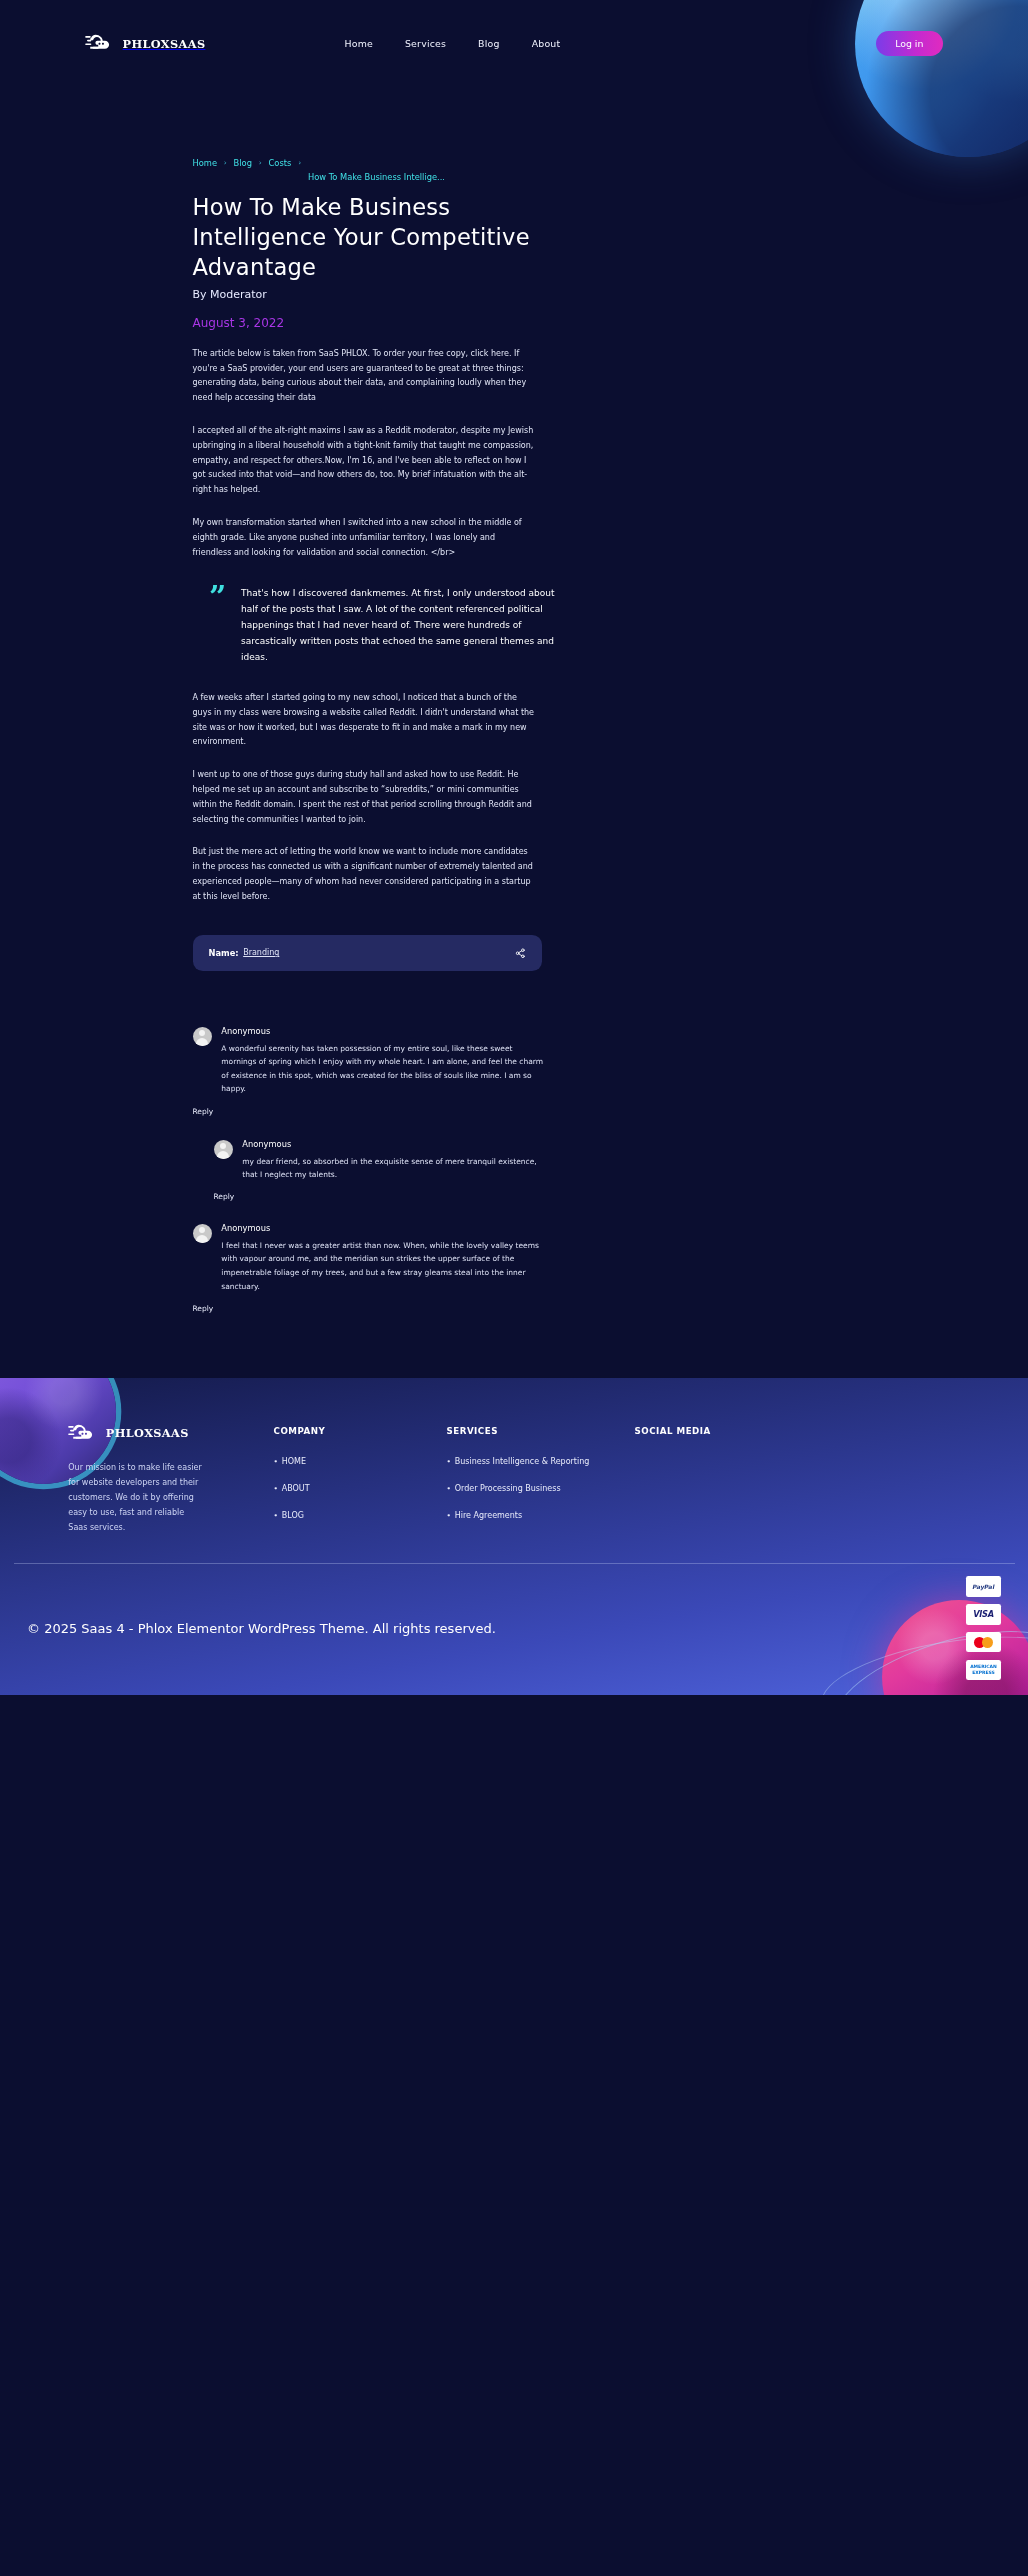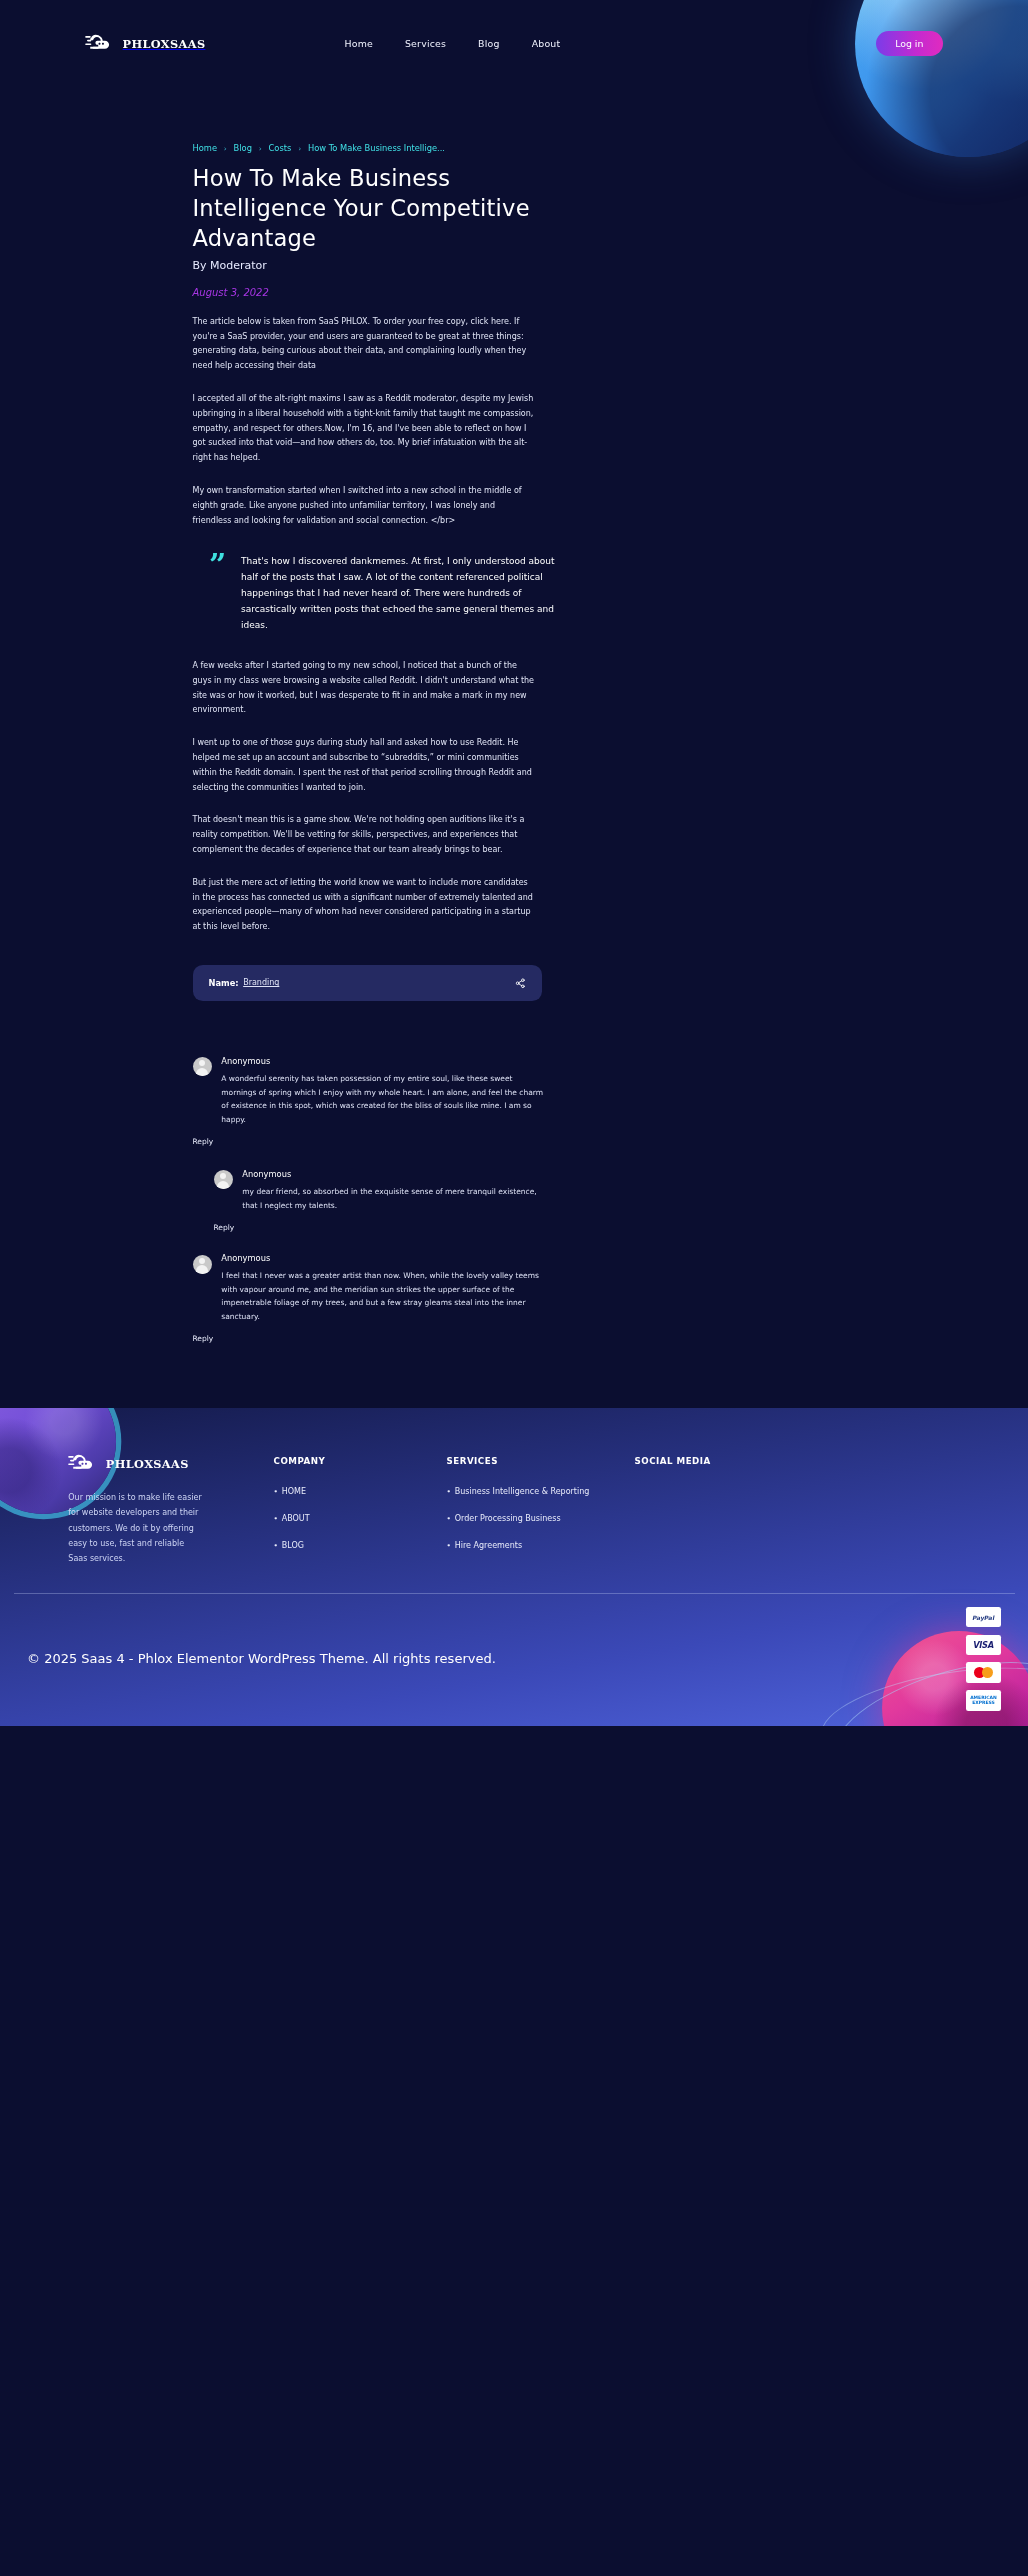--- a/index.html
+++ b/index.html
@@ -90,41 +90,40 @@
   .breadcrumb {
     display: flex;
     align-items: center;
     gap: 6.8px;
     padding-top: 56px;
     font-size: 8.3px;
     color: #41e3e8;
   }
   .breadcrumb a { color: #41e3e8; text-decoration: none; }
   .crumb-sep { color: #3bb9cf; font-size: 7.5px; }
-  .crumb-current { color: #41e3e8; }
+  .crumb-current { color: #41e3e8; margin-top: 29px; }
 
   .post-title {
     margin-top: 10px;
     font-size: 22.6px;
     line-height: 1.33;
     font-weight: 400;
     color: #ffffff;
     letter-spacing: 0.2px;
     max-width: 354px;
   }
   .post-author {
     margin-top: 6px;
     font-size: 11px;
     color: #e7eaff;
   }
   .post-date {
     margin-top: 15px;
-    font-size: 10px;
+    font-size: 12px;
     color: #a936e6;
-    font-style: italic;
   }
   .post-body { margin-top: 16.6px; }
   .post-body p {
     font-size: 8px;
     line-height: 1.85;
     color: #e2e6f7;
     margin-bottom: 18px;
     max-width: 343px;
   }
   blockquote.pullquote {
@@ -406,21 +405,20 @@
     <p>I accepted all of the alt-right maxims I saw as a Reddit moderator, despite my Jewish upbringing in a liberal household with a tight-knit family that taught me compassion, empathy, and respect for others.Now, I'm 16, and I've been able to reflect on how I got sucked into that void—and how others do, too. My brief infatuation with the alt-right has helped.</p>
     <p>My own transformation started when I switched into a new school in the middle of eighth grade. Like anyone pushed into unfamiliar territory, I was lonely and friendless and looking for validation and social connection. &lt;/br&gt;</p>
 
     <blockquote class="pullquote">
       <span class="quote-glyph">”</span>
       <p>That's how I discovered dankmemes. At first, I only understood about half of the posts that I saw. A lot of the content referenced political happenings that I had never heard of. There were hundreds of sarcastically written posts that echoed the same general themes and ideas.</p>
     </blockquote>
 
     <p>A few weeks after I started going to my new school, I noticed that a bunch of the guys in my class were browsing a website called Reddit. I didn't understand what the site was or how it worked, but I was desperate to fit in and make a mark in my new environment.</p>
     <p>I went up to one of those guys during study hall and asked how to use Reddit. He helped me set up an account and subscribe to “subreddits,” or mini communities within the Reddit domain. I spent the rest of that period scrolling through Reddit and selecting the communities I wanted to join.</p>
-    <p>That doesn't mean this is a game show. We're not holding open auditions like it's a reality competition. We'll be vetting for skills, perspectives, and experiences that complement the decades of experience that our team already brings to bear.</p>
     <p>But just the mere act of letting the world know we want to include more candidates in the process has connected us with a significant number of extremely talented and experienced people—many of whom had never considered participating in a startup at this level before.</p>
   </article>
 
   <div class="tags-bar">
     <span class="tags-label">Name:</span>
     <a class="tags-value" href="#">Branding</a>
     <span class="share-icon">
       <svg viewBox="0 0 24 24" width="10.5" height="10.5" fill="none" stroke="#ffffff" stroke-width="2" stroke-linecap="round" stroke-linejoin="round" aria-hidden="true">
         <circle cx="18" cy="5" r="3"></circle>
             <circle cx="6" cy="12" r="3"></circle>

